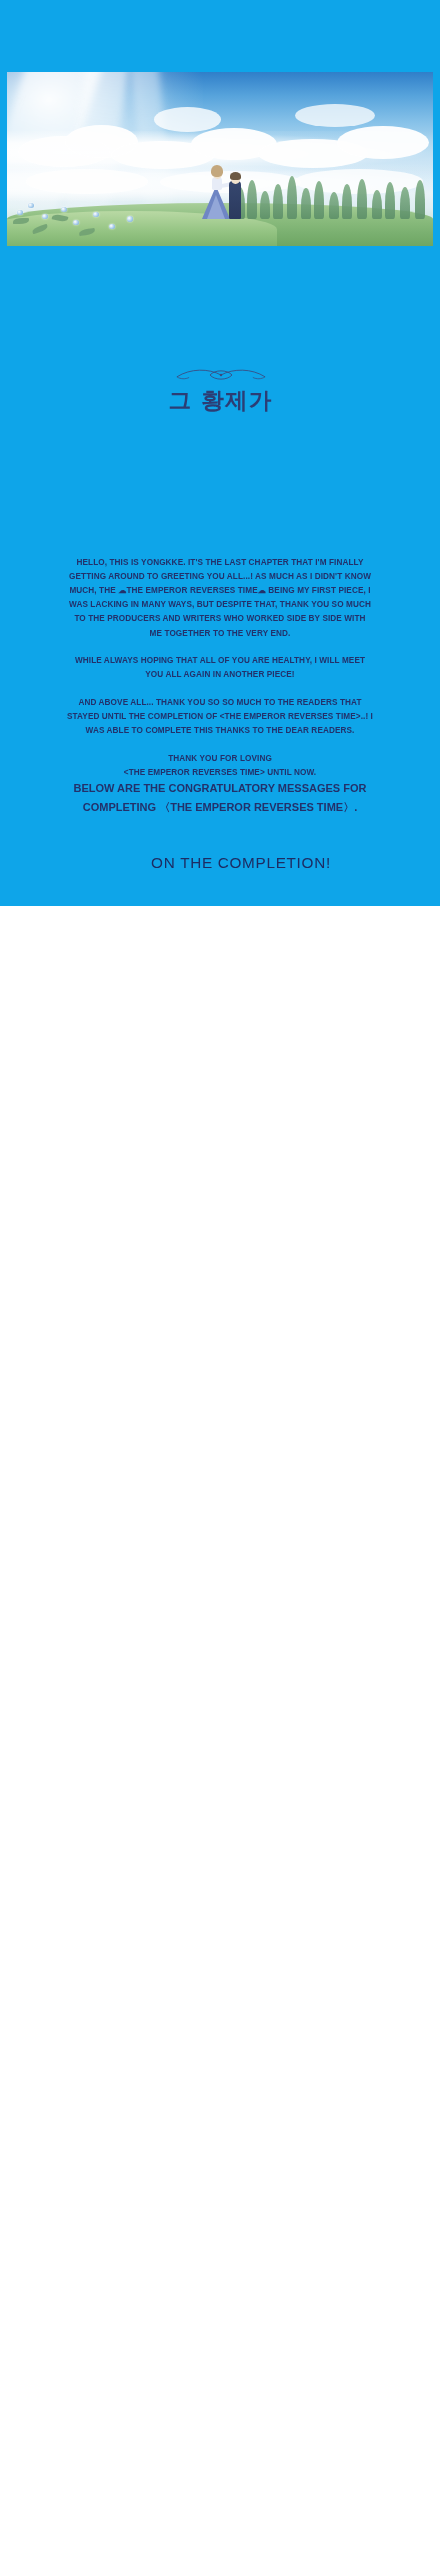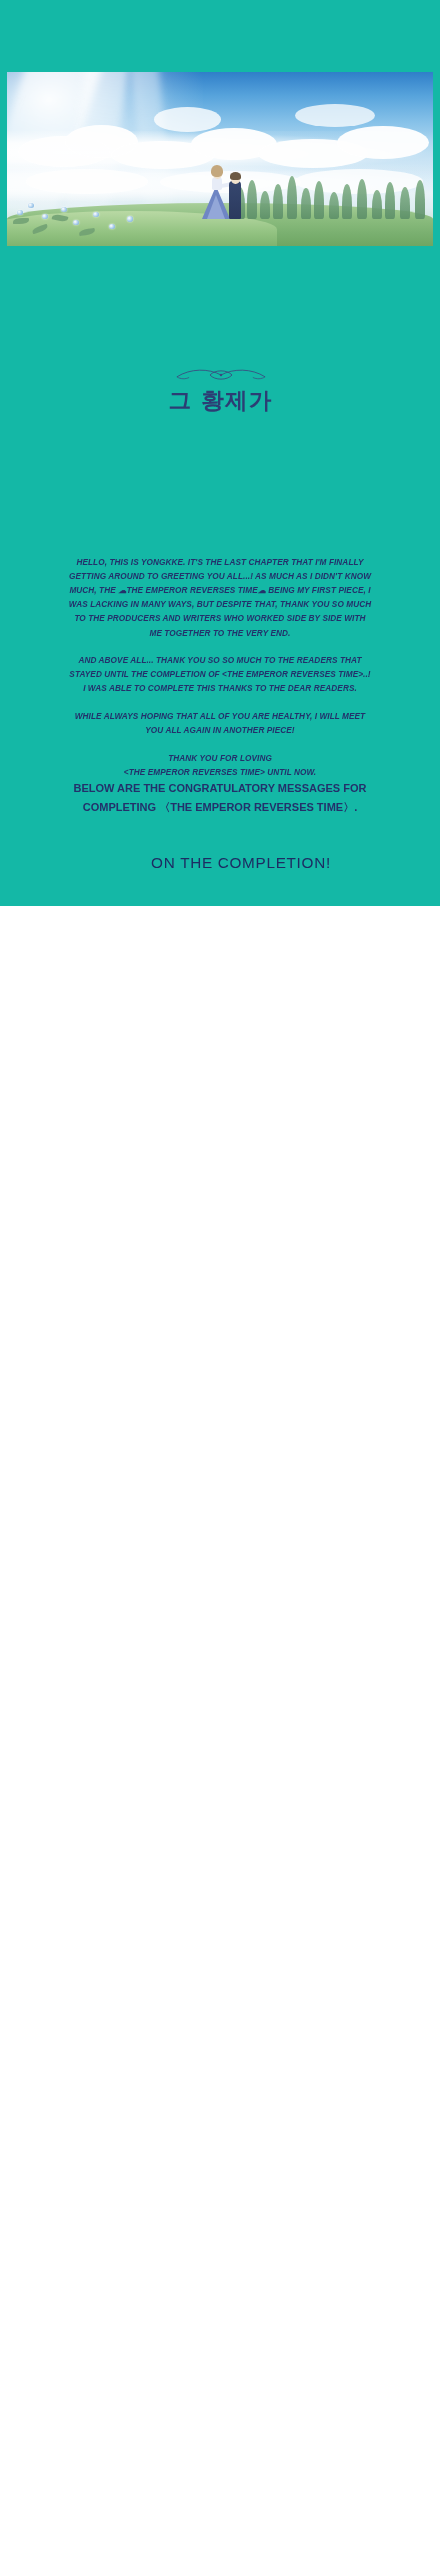--- a/index.html
+++ b/index.html
@@ -10,21 +10,21 @@
   body {
     width: 441px;
     font-family: "Liberation Sans", sans-serif;
     color: #1b2a5e;
   }
   .page {
     position: relative;
     width: 441px;
     height: 2576px;
     overflow: hidden;
-    background: #14b8a6;
+    background: #0ea5e9;
   }
 
   
   .illustration {
     position: absolute;
     left: 7.3px;
     top: 72px;
     width: 426px;
     height: 174px;
     overflow: hidden;
@@ -188,21 +188,20 @@
     position: absolute;
     left: 67px;
     top: 556px;
     width: 306px;
     text-align: center;
     font-size: 8.2px;
     line-height: 1.72;
     font-weight: 700;
     color: #23316b;
     letter-spacing: 0.1px;
-    font-style: italic;
   }
   .note-body p { margin: 0 0 13.5px 0; }
   .note-body p:last-child { margin-bottom: 0; }
 
   .below-msg {
     position: absolute;
     left: 67px;
     top: 779px;
     width: 306px;
     text-align: center;
@@ -322,22 +321,22 @@
       <circle cx="80" cy="13" r="2" fill="#3a4a80"></circle>
       <path d="M8 16 C14 20, 22 20, 28 17" fill="none" stroke="#3a4a80" stroke-width="1.2"></path>
       <path d="M152 16 C146 20, 138 20, 132 17" fill="none" stroke="#3a4a80" stroke-width="1.2"></path>
     </svg>
     <div class="title-line l1">그 황제가</div>
   </div>
 
 
   <div class="note-body">
     <p>HELLO, THIS IS YONGKKE. IT'S THE LAST CHAPTER THAT I'M FINALLY GETTING AROUND TO GREETING YOU ALL...! AS MUCH AS I DIDN'T KNOW MUCH, THE ☁THE EMPEROR REVERSES TIME☁ BEING MY FIRST PIECE, I WAS LACKING IN MANY WAYS, BUT DESPITE THAT, THANK YOU SO MUCH TO THE PRODUCERS AND WRITERS WHO WORKED SIDE BY SIDE WITH ME TOGETHER TO THE VERY END.</p>
+    <p>WHILE ALWAYS HOPING THAT ALL OF YOU ARE HEALTHY, I WILL MEET YOU ALL AGAIN IN ANOTHER PIECE!</p>
     <p>AND ABOVE ALL... THANK YOU SO SO MUCH TO THE READERS THAT STAYED UNTIL THE COMPLETION OF &lt;THE EMPEROR REVERSES TIME&gt;..! I WAS ABLE TO COMPLETE THIS THANKS TO THE DEAR READERS.</p>
-    <p>WHILE ALWAYS HOPING THAT ALL OF YOU ARE HEALTHY, I WILL MEET YOU ALL AGAIN IN ANOTHER PIECE!</p>
     <p style="white-space:pre-line;">THANK YOU FOR LOVING
 &lt;THE EMPEROR REVERSES TIME&gt; UNTIL NOW.</p>
   </div>
 
   <div class="below-msg">BELOW ARE THE CONGRATULATORY MESSAGES FOR COMPLETING 〈THE EMPEROR REVERSES TIME〉.</div>
 
   <div class="congrats">
     <div class="l2">ON THE COMPLETION!</div>
   </div>
 

